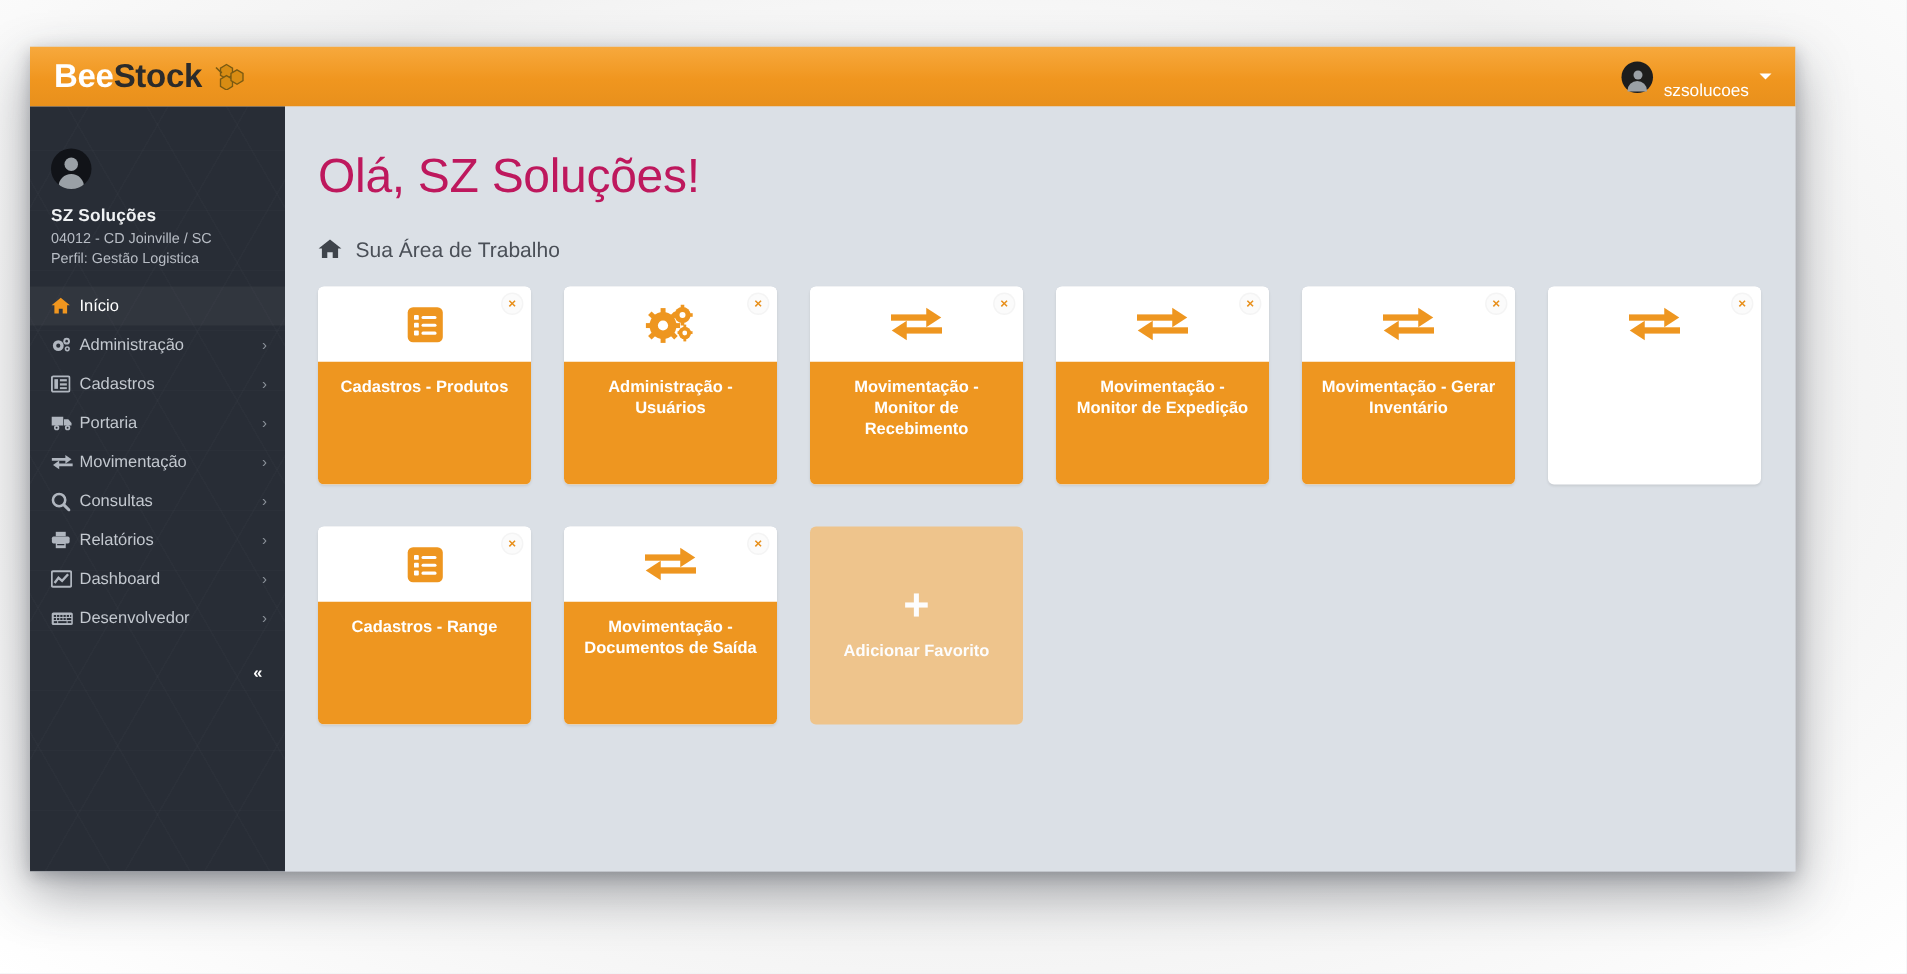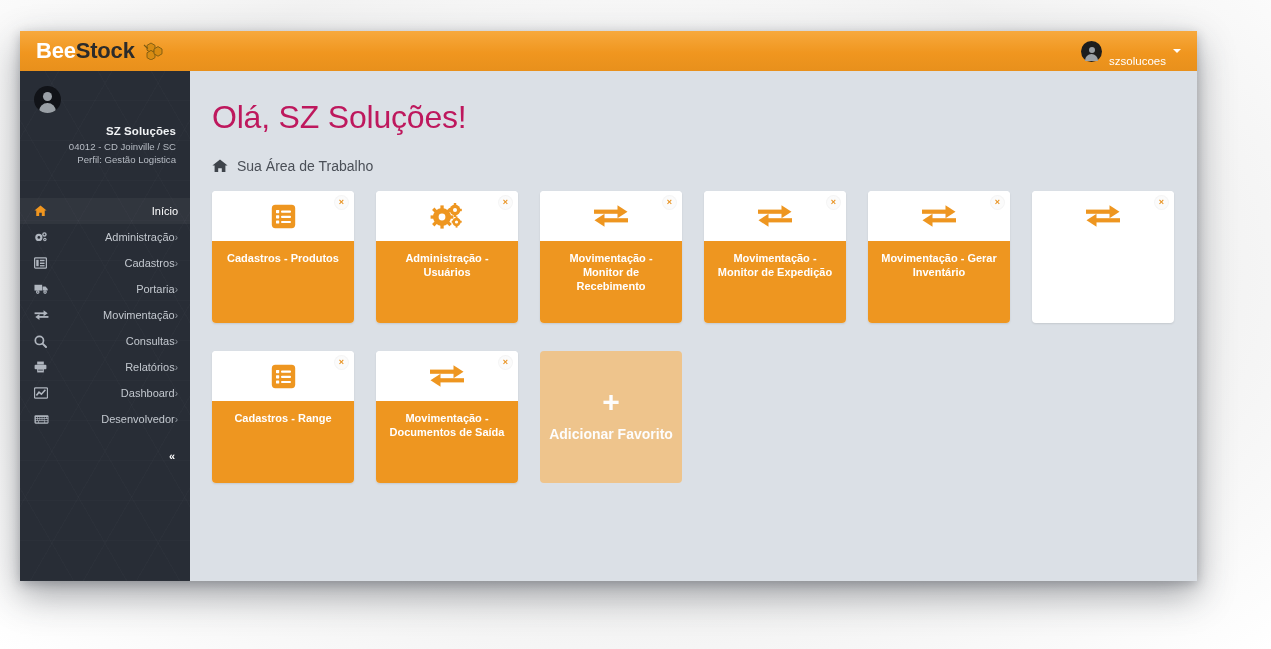--- a/index.html
+++ b/index.html
@@ -98,22 +98,21 @@
     bottom: 0;
     background-color: #282d36;
     background-image:
       repeating-linear-gradient(60deg, rgba(255,255,255,0.016) 0 1px, transparent 1px 46px),
       repeating-linear-gradient(-60deg, rgba(255,255,255,0.016) 0 1px, transparent 1px 46px),
       repeating-linear-gradient(0deg, rgba(255,255,255,0.014) 0 1px, transparent 1px 40px);
     color: #c3c8cf;
     overflow: hidden;
   }
   .profile {
-    padding: 15px 14px 12px 14px;
-    text-align: right;
+    padding: 28px 14px 12px 14px;
   }
   .profile-avatar {
     width: 27px; height: 27px;
     border-radius: 50%;
     background: #111318;
     position: relative;
     overflow: hidden;
     margin-bottom: 12px;
   }
   .profile-avatar .head {
@@ -134,21 +133,21 @@
     font-size: 11.5px;
     font-weight: bold;
     margin-bottom: 3px;
     letter-spacing: 0.1px;
   }
   .profile-line {
     color: #b7bcc4;
     font-size: 9.6px;
     line-height: 13px;
   }
-  .menu { margin-top: 20px; text-align: right; }
+  .menu { margin-top: 0; }
   .menu-item {
     display: flex;
     align-items: center;
     height: 26px;
     padding: 0 12px 0 14px;
     font-size: 11px;
     color: #c3c8cf;
     cursor: pointer;
     position: relative;
   }
@@ -273,21 +272,21 @@
     gap: 14px;
     cursor: pointer;
     color: #fdfdfd;
   }
   .card-add .plus {
     font-size: 30px;
     font-weight: bold;
     line-height: 20px;
   }
   .card-add .add-label {
-    font-size: 14px;
+    font-size: 11px;
     font-weight: bold;
   }
   .ico { display: inline-flex; }
 </style>
 </head>
 <body>
 
 <div id="app-window">
 
   <div id="topbar">

